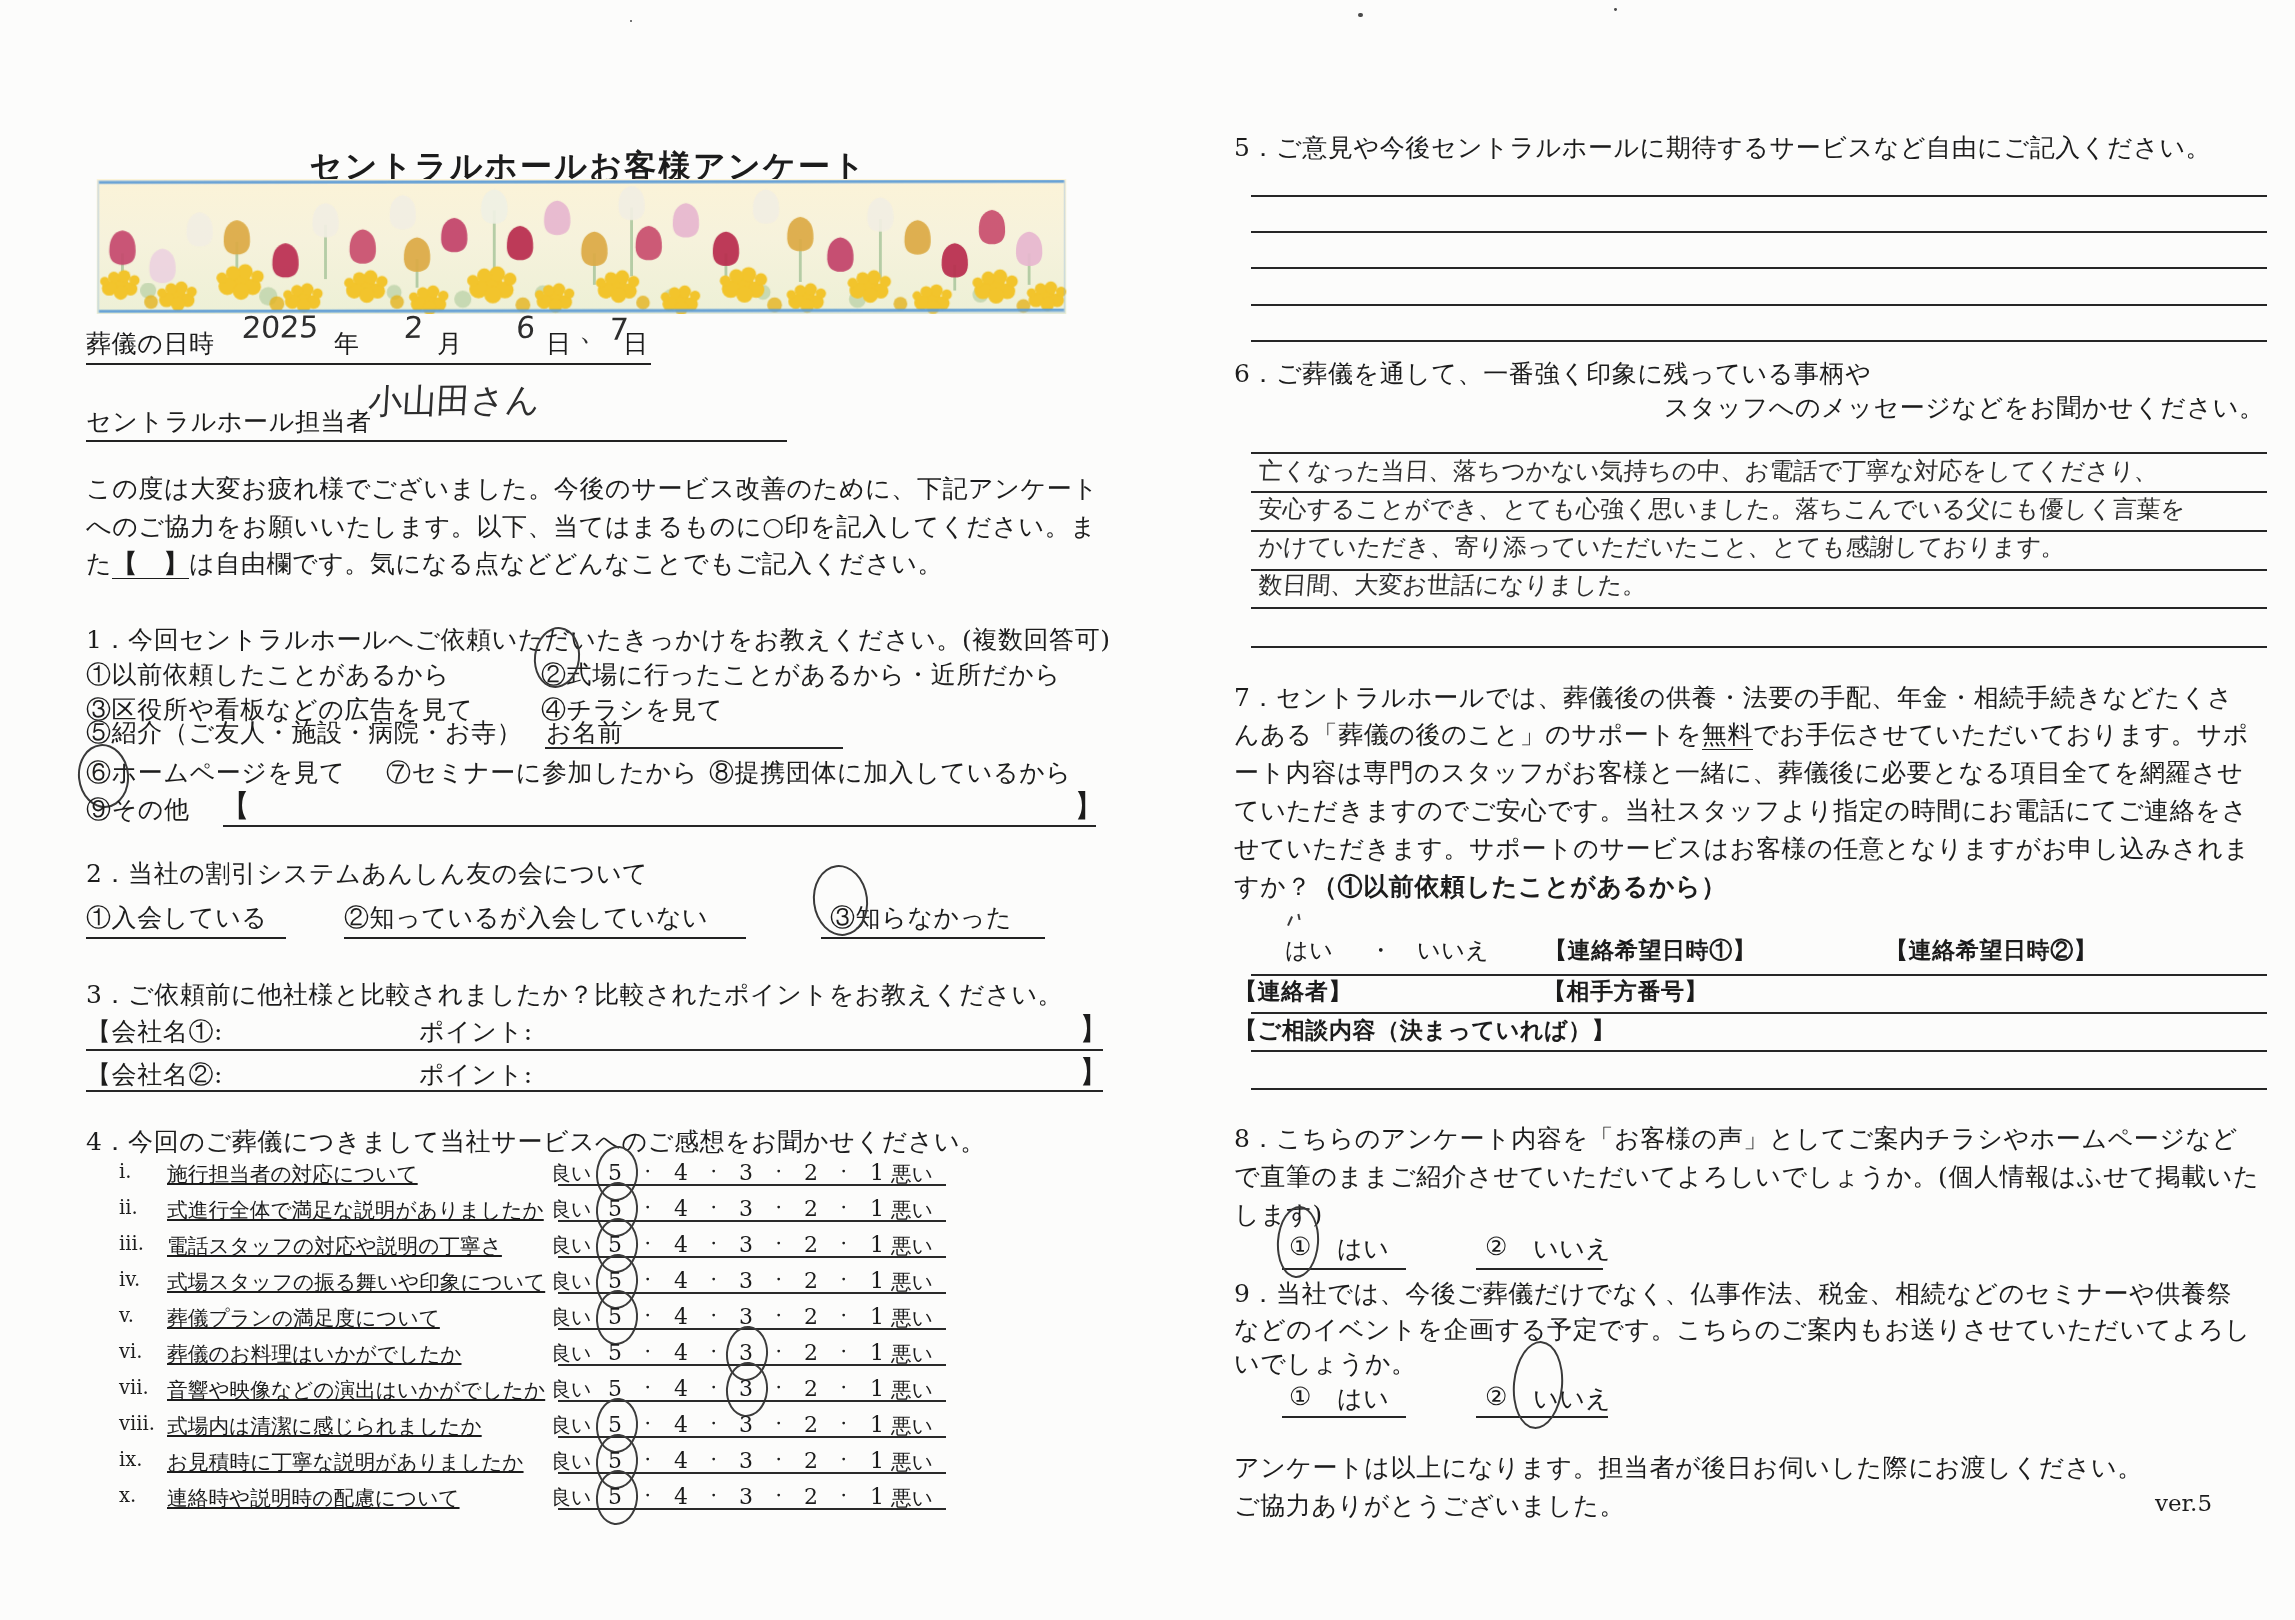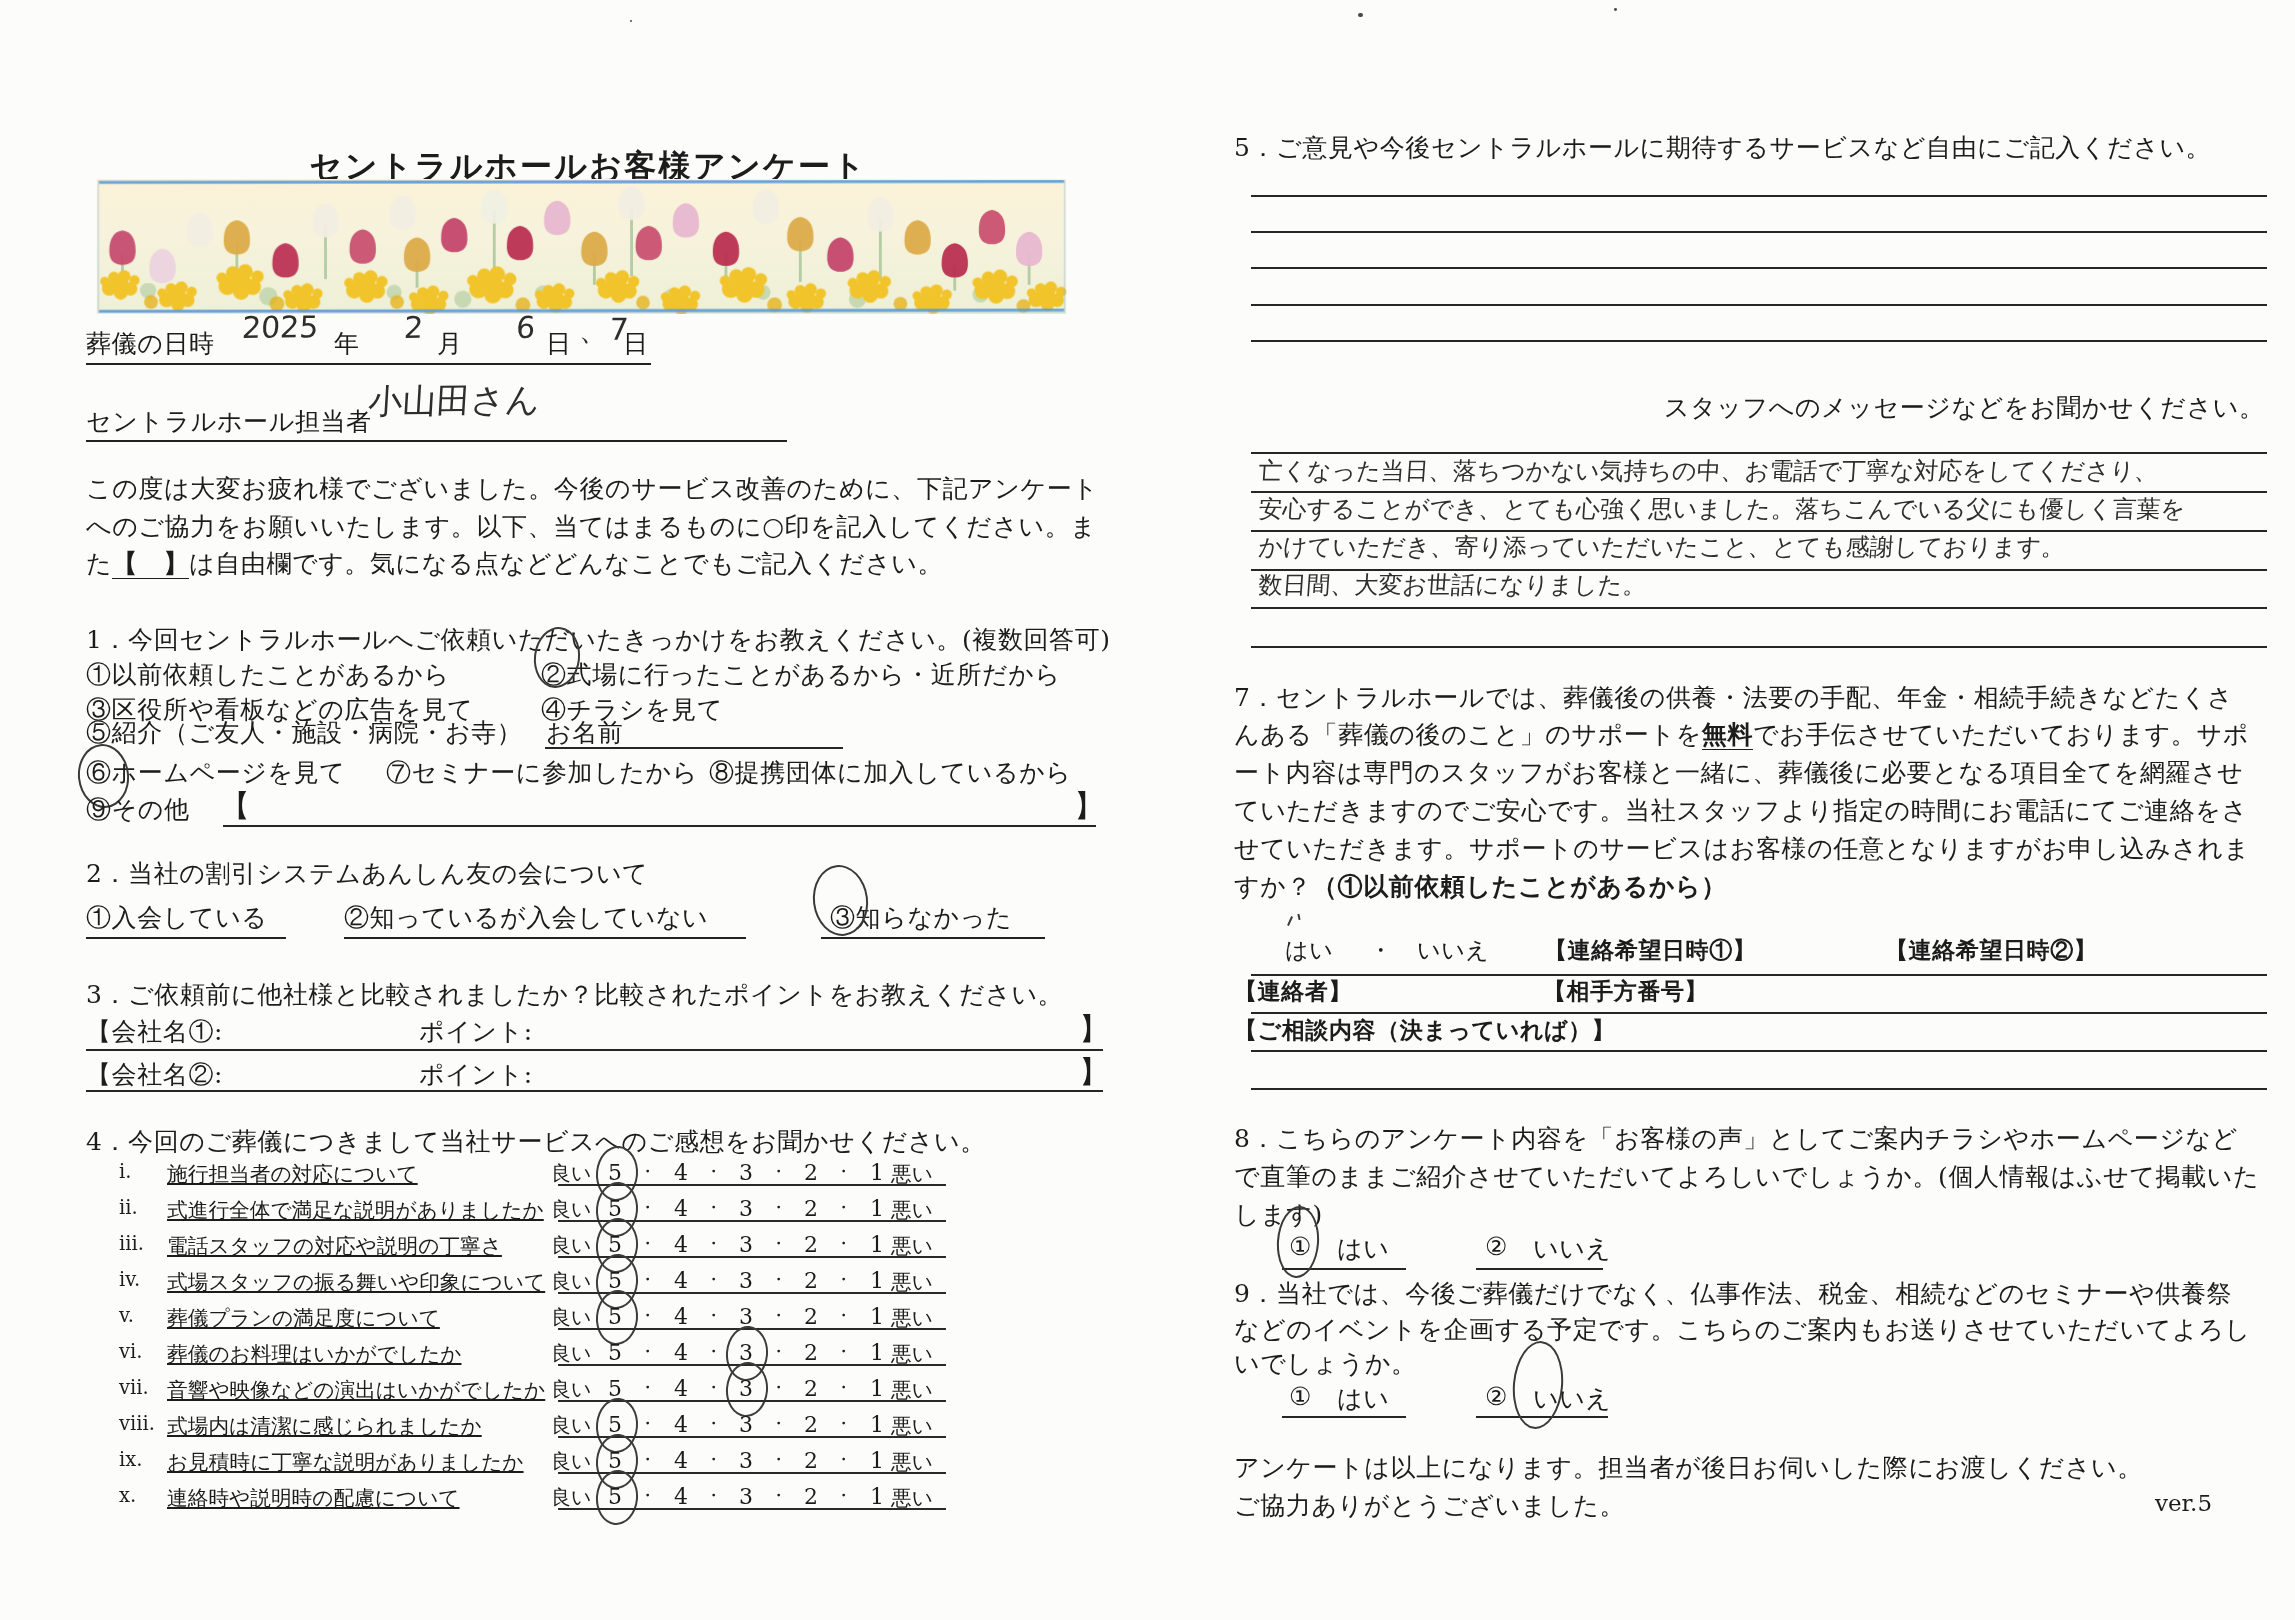--- a/index.html
+++ b/index.html
@@ -8,21 +8,21 @@
   .abs{position:absolute;white-space:nowrap;}
   .f43{font-size:25px;letter-spacing:0.6px;}
   .f40{font-size:23px;letter-spacing:0.6px;}
   .title{font-size:32px;font-weight:bold;letter-spacing:2.3px;}
   .hand{font-family:"DejaVu Sans","Liberation Sans",sans-serif;color:#2e2e2e;
         transform:skewX(-4deg) rotate(-0.6deg);transform-origin:left bottom;}
   .ul{position:absolute;height:1.7px;background:#262626;}
   .ul4{position:absolute;height:2.3px;background:#222;}
   .ring{position:absolute;border:2.3px solid #3a3a3a;border-radius:50%;background:transparent;}
   .bold{font-weight:bold;}
-  .mubox{font-weight:bold;border-bottom:1.7px solid #1c1c1c;}
+  .mubox{font-weight:normal;border-bottom:1.7px solid #1c1c1c;}
   .brackets-free{border-bottom:1.7px solid #1c1c1c;font-weight:bold;}
   .bigbr{font-size:30px;}
   
   .q4rows{position:absolute;left:86px;top:1155px;width:1033px;}
   .q4row{position:relative;height:36px;}
   .q4row span{position:absolute;top:4.6px;}
   .rnum{left:33px;font-size:19.5px;}
   .rlabel{left:81px;font-size:20.7px;text-decoration:underline;}
   .sg{left:465px;font-size:20px;font-family:Liberation Serif, serif;} .sb{left:805px;font-size:20.7px;}
   .s5{left:522px;font-size:22px;} .s4{left:588px;font-size:22px;}
@@ -391,20 +391,21 @@
       </div>
     </div>
 
   <div class="abs f43" style="left:1234px;top:131px">5．ご意見や今後セントラルホールに期待するサービスなど自由にご記入ください。</div>
   <div class="ul" style="left:1251px;top:195px;width:1016px"></div>
   <div class="ul" style="left:1251px;top:231px;width:1016px"></div>
   <div class="ul" style="left:1251px;top:267px;width:1016px"></div>
   <div class="ul" style="left:1251px;top:304px;width:1016px"></div>
   <div class="ul" style="left:1251px;top:340px;width:1016px"></div>
 
+  <div class="abs f43" style="left:1234px;top:357px">6．ご葬儀を通して、一番強く印象に残っている事柄や</div>
   <div class="abs f43" style="left:1664px;top:391px">スタッフへのメッセージなどをお聞かせください。</div>
   <div class="ul" style="left:1251px;top:452px;width:1016px"></div>
   <div class="ul" style="left:1251px;top:491px;width:1016px"></div>
   <div class="ul" style="left:1251px;top:530px;width:1016px"></div>
   <div class="ul" style="left:1251px;top:569px;width:1016px"></div>
   <div class="ul" style="left:1251px;top:607px;width:1016px"></div>
   <div class="ul" style="left:1251px;top:646px;width:1016px"></div>
   <div class="q6answers">
 
       <div class="q6hw">亡くなった当日、落ちつかない気持ちの中、お電話で丁寧な対応をしてくださり、</div>

